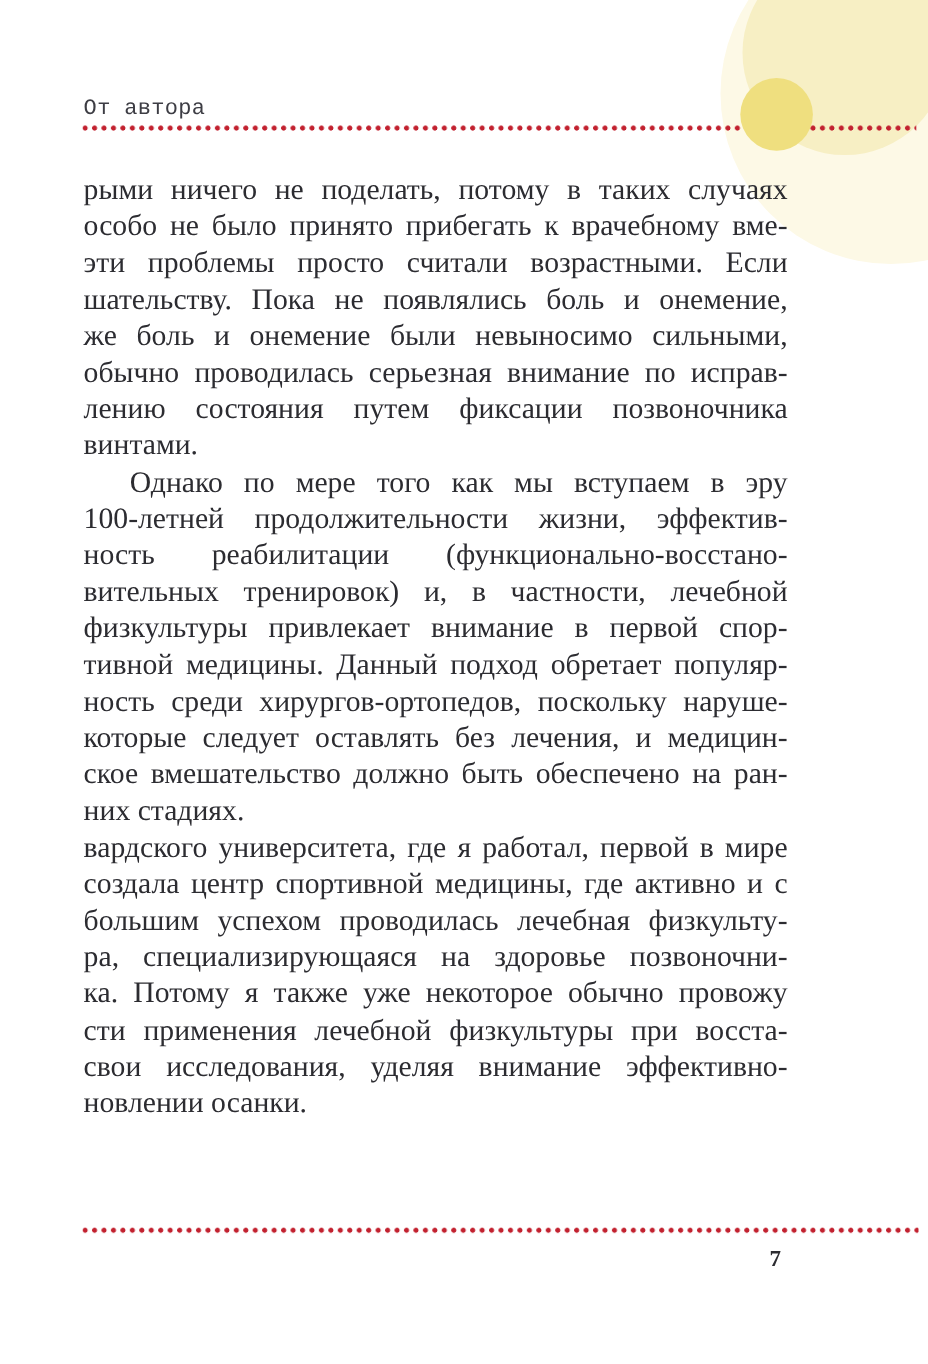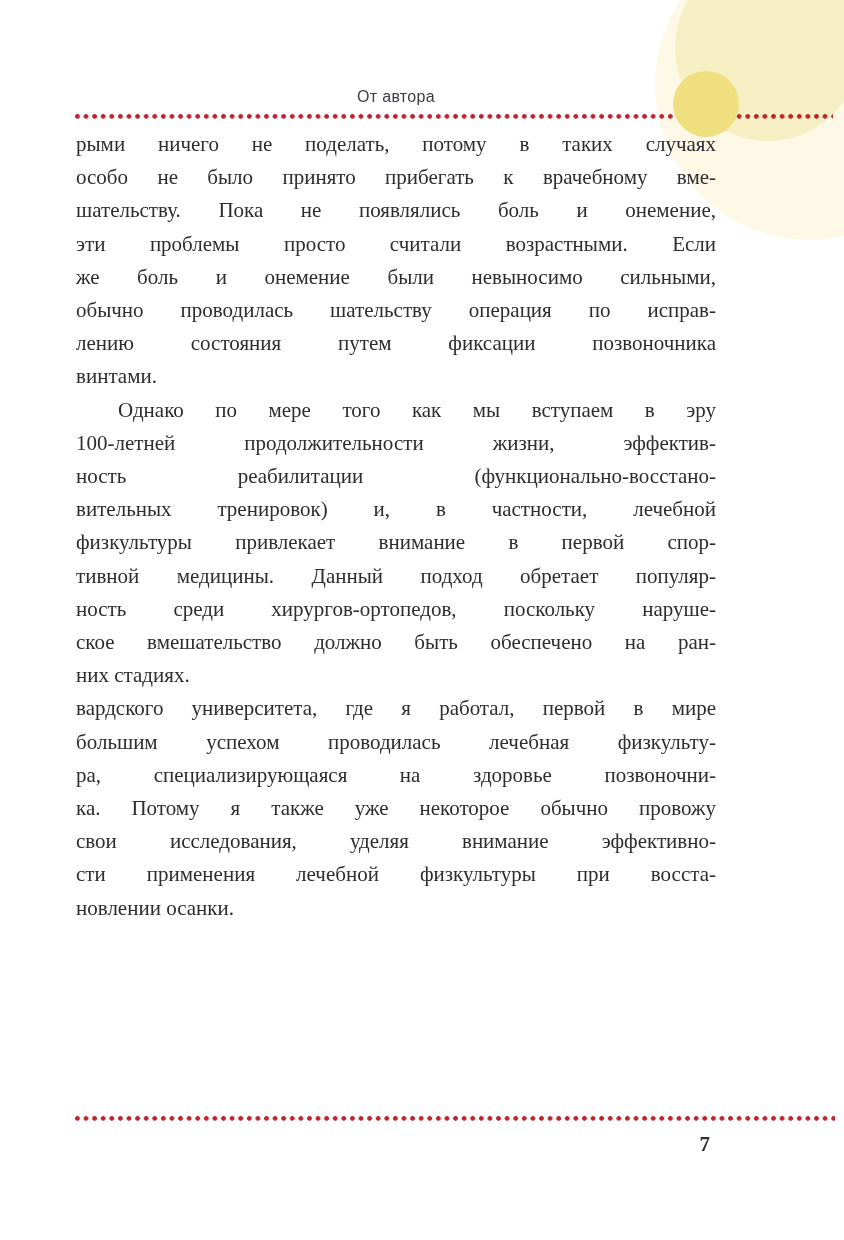--- a/index.html
+++ b/index.html
@@ -44,32 +44,32 @@
     background-image: radial-gradient(circle at 2.4px 2.4px, var(--dot-color, #c2212f) 2px, rgba(0,0,0,0) 2.6px);
     background-size: 8.6px 5px;
     background-repeat: repeat-x;
   }
   .dotted-top    { left: 75px; top: 114px;  width: 758px; }
   .dotted-bottom { left: 75px; top: 1116px; width: 760px; }
   .header {
     position: absolute;
     left: 76px; top: 88px;
     width: 640px;
-    text-align: center;
-    font-family: Liberation Sans, sans-serif;
-    font-size: 16px;
+    text-align: left;
+    font-family: Liberation Mono, monospace;
+    font-size: 20px;
     letter-spacing: 0.3px;
     color: var(--header-color, #3d3d44);
     z-index: 2;
   }
   .content {
     position: absolute;
-    left: 76px; top: 128px;
+    left: 76px; top: 156px;
     width: 640px;
-    font-size: 21px;
+    font-size: 27px;
     line-height: 33.2px;
     color: var(--text-color, #2c2c31);
     z-index: 2;
   }
   .line {
     text-align: justify;
     text-align-last: justify;
   }
   .line.last {
     text-align-last: left;
@@ -96,45 +96,47 @@
   <div class="deco deco-small"></div>
 
   <div class="header">От автора</div>
 
   <div class="dotted dotted-top"></div>
 
   <div class="content">
       <div>
         <div class="line">рыми ничего не поделать, потому в таких случаях</div>
         <div class="line">особо не было принято прибегать к врачебному вме-</div>
+        <div class="line">эти проблемы просто считали возрастными. Если</div>
         <div class="line">шательству. Пока не появлялись боль и онемение,</div>
-        <div class="line">эти проблемы просто считали возрастными. Если</div>
         <div class="line">же боль и онемение были невыносимо сильными,</div>
-        <div class="line">обычно проводилась шательству операция по исправ-</div>
+        <div class="line">обычно проводилась серьезная внимание по исправ-</div>
         <div class="line">лению состояния путем фиксации позвоночника</div>
         <div class="line last">винтами.</div>
       </div>
       <div>
         <div class="line indent">Однако по мере того как мы вступаем в эру</div>
         <div class="line">100-летней продолжительности жизни, эффектив-</div>
         <div class="line">ность реабилитации (функционально-восстано-</div>
         <div class="line">вительных тренировок) и, в частности, лечебной</div>
         <div class="line">физкультуры привлекает внимание в первой спор-</div>
         <div class="line">тивной медицины. Данный подход обретает популяр-</div>
         <div class="line">ность среди хирургов-ортопедов, поскольку наруше-</div>
+        <div class="line">которые следует оставлять без лечения, и медицин-</div>
         <div class="line">ское вмешательство должно быть обеспечено на ран-</div>
         <div class="line last">них стадиях.</div>
       </div>
       <div>
         <div class="line">вардского университета, где я работал, первой в мире</div>
+        <div class="line">создала центр спортивной медицины, где активно и с</div>
         <div class="line">большим успехом проводилась лечебная физкульту-</div>
         <div class="line">ра, специализирующаяся на здоровье позвоночни-</div>
         <div class="line">ка. Потому я также уже некоторое обычно провожу</div>
+        <div class="line">сти применения лечебной физкультуры при восста-</div>
         <div class="line">свои исследования, уделяя внимание эффективно-</div>
-        <div class="line">сти применения лечебной физкультуры при восста-</div>
         <div class="line last">новлении осанки.</div>
       </div>
     </div>
 
   <div class="dotted dotted-bottom"></div>
 
   <div class="page-number">7</div>
 </div>
 
 </body></html>

